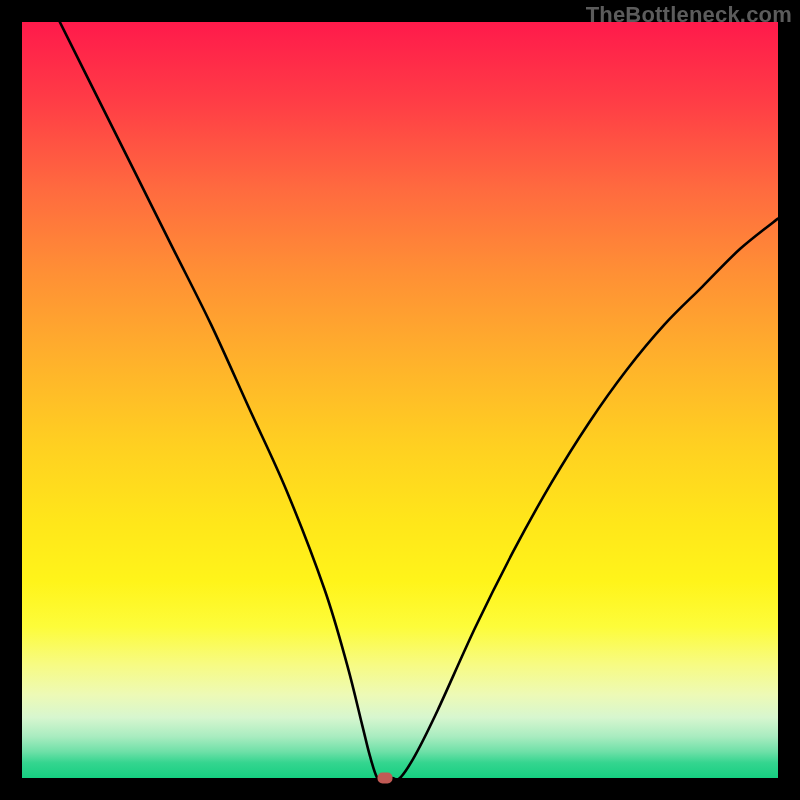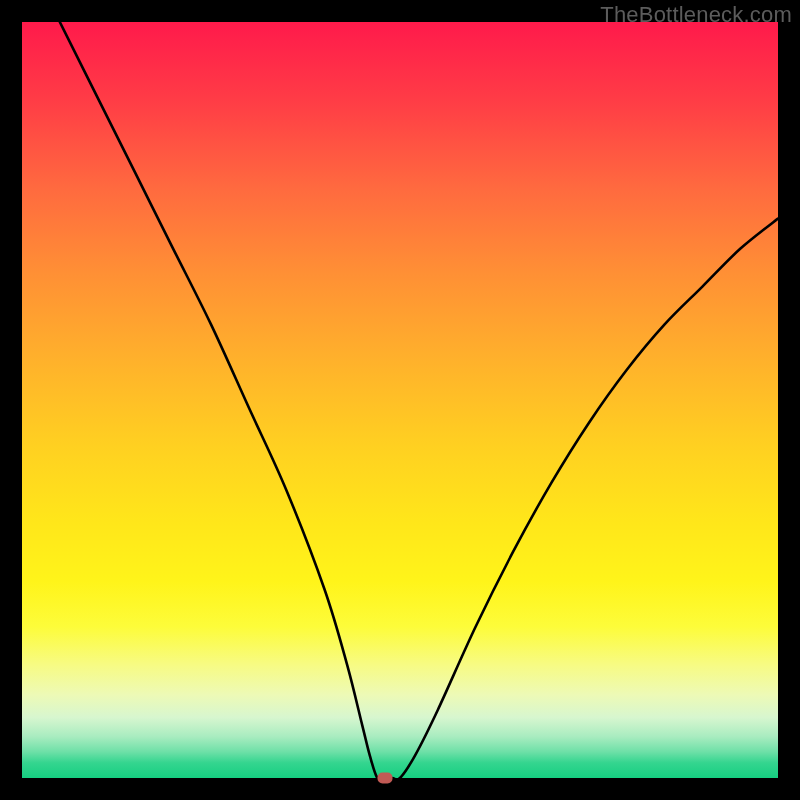--- a/index.html
+++ b/index.html
@@ -42,21 +42,21 @@
       #34d58f 98%,
       #16cf81 100%
     );
   }
   .watermark {
     position: absolute;
     top: 2px;
     right: 8px;
     color: #5c5c5c;
     font-size: 22px;
-    font-weight: 400;
+    font-weight: 700;
     letter-spacing: 0.2px;
     user-select: none;
   }
   svg.curve {
     position: absolute;
     left: 0; top: 0;
     width: 100%;
     height: 100%;
   }
   .marker {

